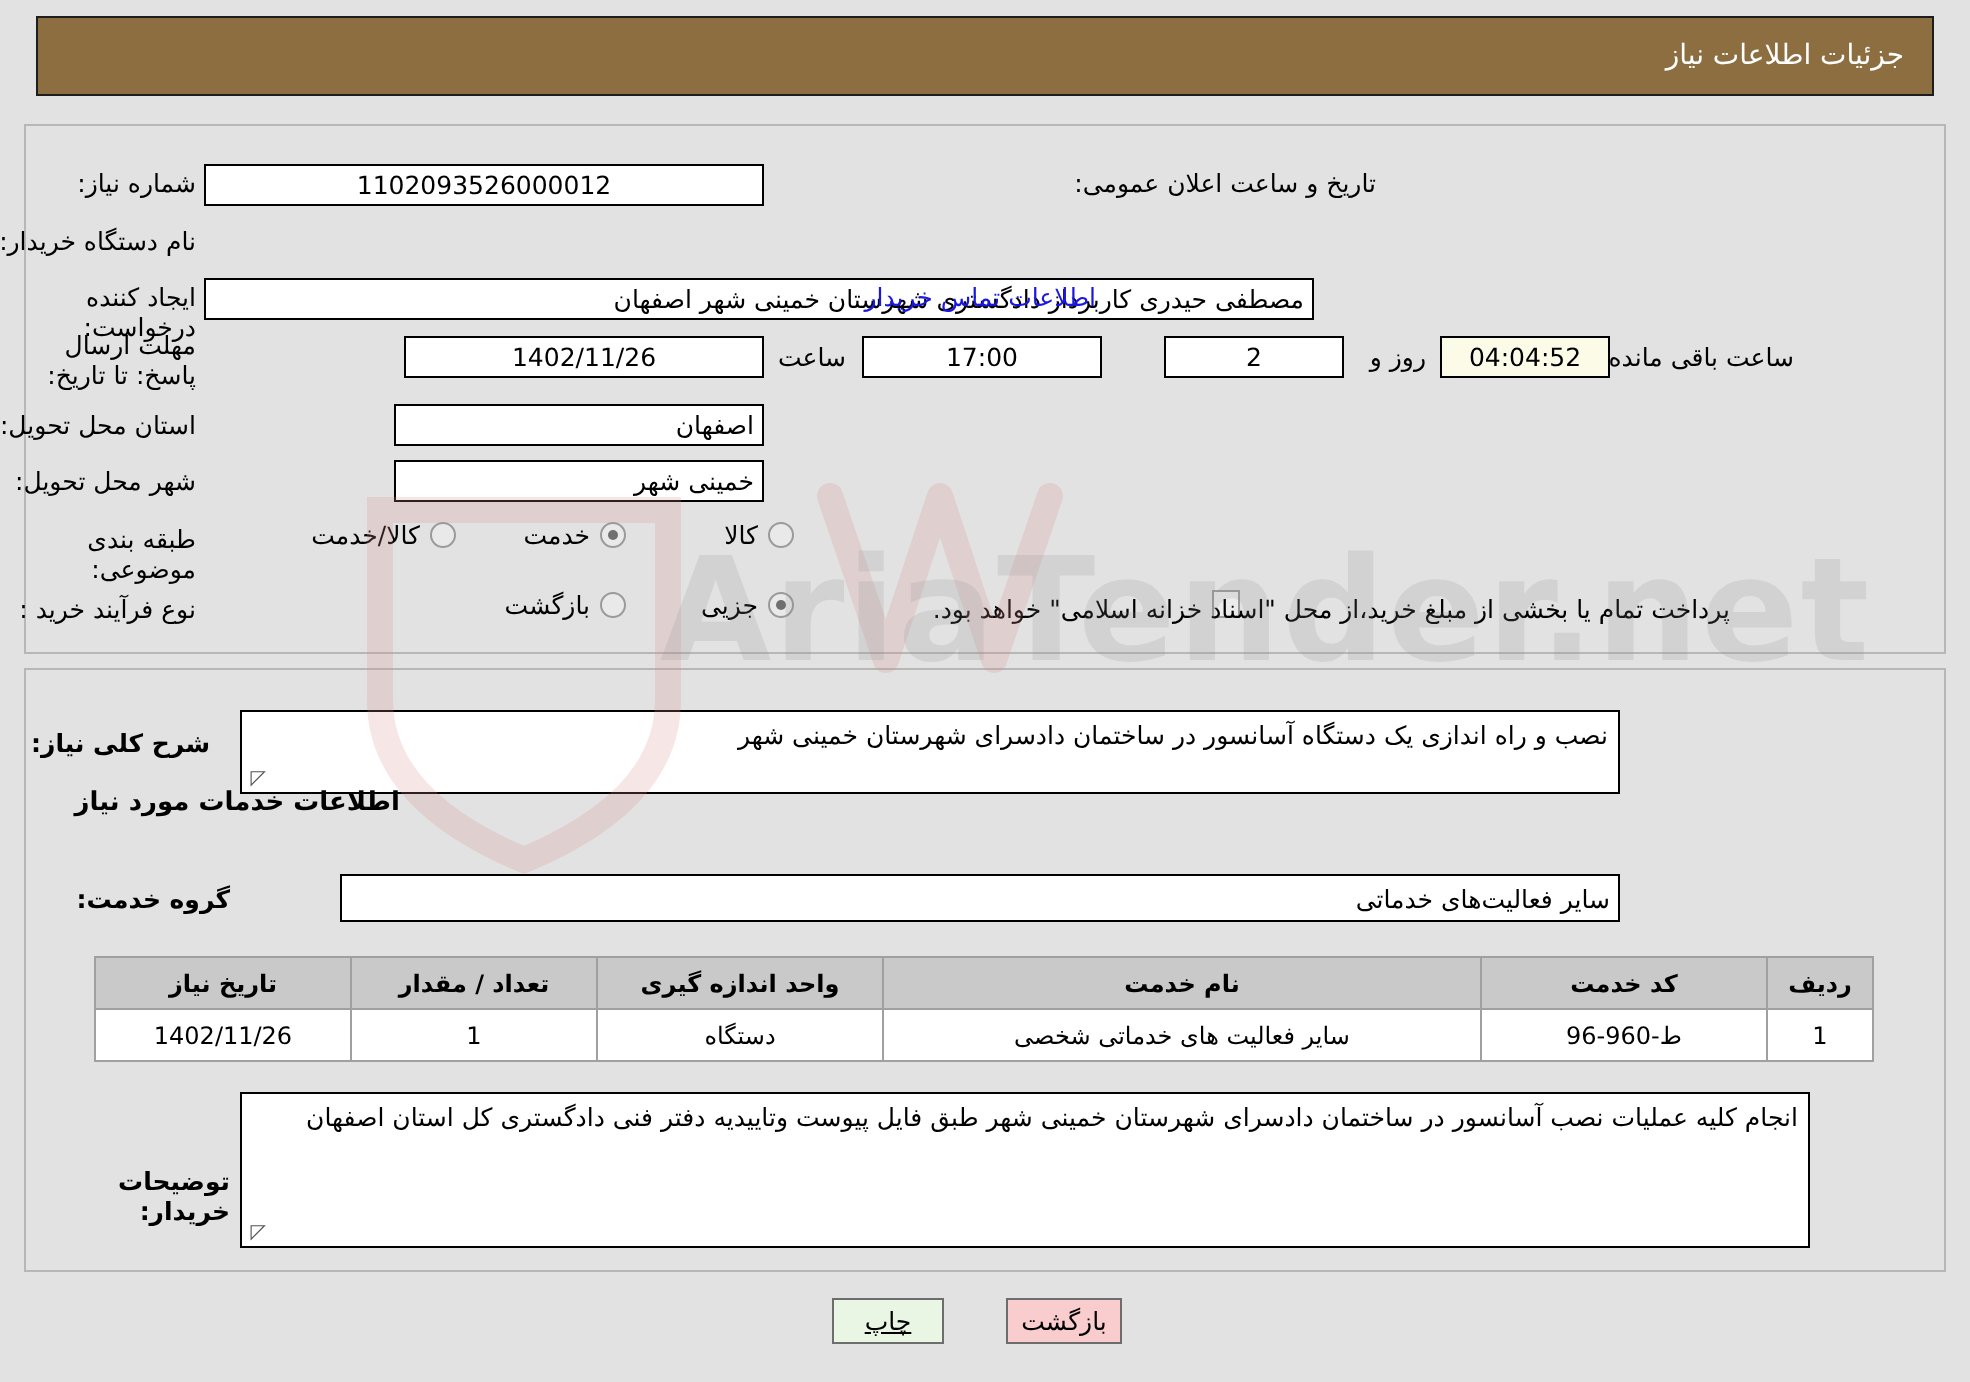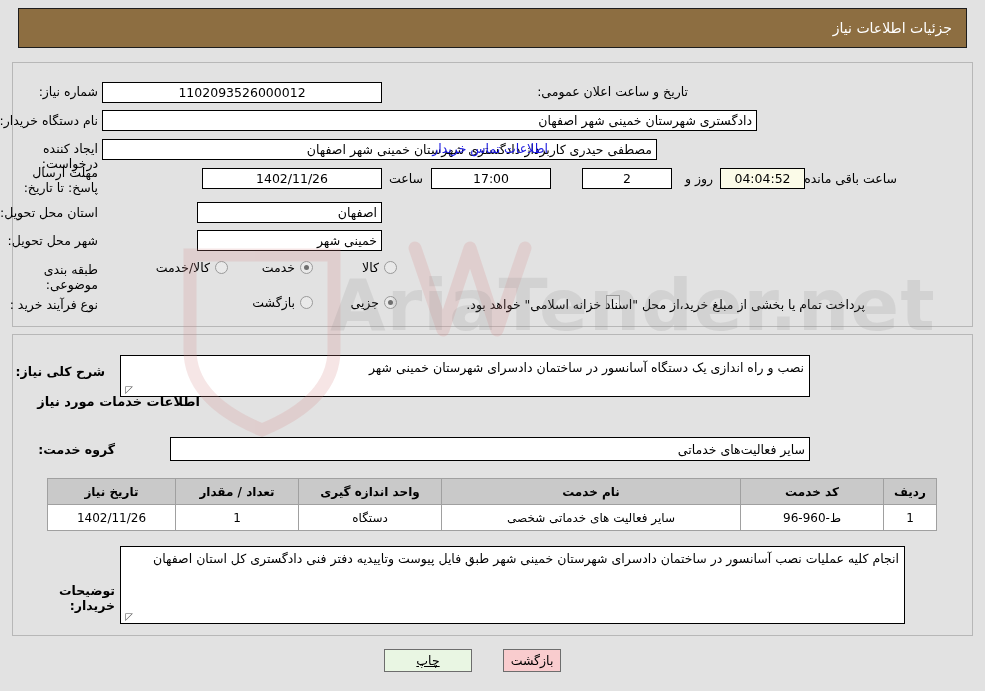--- a/index.html
+++ b/index.html
@@ -242,21 +242,20 @@
   </div>
 
   <div class="panel" id="panel-top"></div>
 
   <div class="lbl" style="top:84px; right:887px; width:80px;">شماره نیاز:</div>
   <div class="box center" style="top:82px; right:603px; width:280px;">1102093526000012</div>
 
   <div class="lbl" style="top:84px; right:297px; width:175px;">تاریخ و ساعت اعلان عمومی:</div>
 
   <div class="lbl" style="top:113px; right:887px; width:105px;">نام دستگاه خریدار:</div>
-  <div class="box right" style="top:110px; right:228px; width:655px; justify-content:flex-start;">دادگستری شهرستان خمینی شهر اصفهان</div>
 
   <div class="lbl" style="top:141px; right:887px; width:115px;">ایجاد کننده درخواست:</div>
   <div class="box right" style="top:139px; right:328px; width:555px;">مصطفی حیدری کاربرداز دادگستری شهرستان خمینی شهر اصفهان</div>
   <div class="linkblue" style="top:141px; right:437px;">اطلاعات تماس خریدار</div>
 
   <div class="lbl" style="top:165px; right:887px; width:85px;">مهلت ارسال پاسخ: تا تاریخ:</div>
   <div class="box center" style="top:168px; right:603px; width:180px;">1402/11/26</div>
   <div class="plaintext" style="top:171px; right:562px;">ساعت</div>
   <div class="box center" style="top:168px; right:434px; width:120px;">17:00</div>
   <div class="box center" style="top:168px; right:313px; width:90px;">2</div>
@@ -334,16 +333,16 @@
       </tr>
     </tbody>
   </table>
 
   <div class="lbl b" style="top:583px; right:870px; width:98px;">توضیحات خریدار:</div>
   <div class="ta" style="top:546px; right:80px; width:785px; height:78px;">
     <span>انجام کلیه عملیات نصب آسانسور در ساختمان دادسرای شهرستان خمینی شهر  طبق فایل پیوست وتاییدیه دفتر فنی دادگستری کل استان اصفهان</span>
     <span class="grip">◸</span>
   </div>
 
-  <div class="btn print" style="top:649px; right:513px; width:88px;text-decoration:underline;">چاپ</div>
+  <div class="btn print" style="top:649px; right:513px; width:56px;text-decoration:underline;">چاپ</div>
   <div class="btn back" style="top:649px; right:424px; width:58px;">بازگشت</div>
 
 </div>
 
 </body></html>

